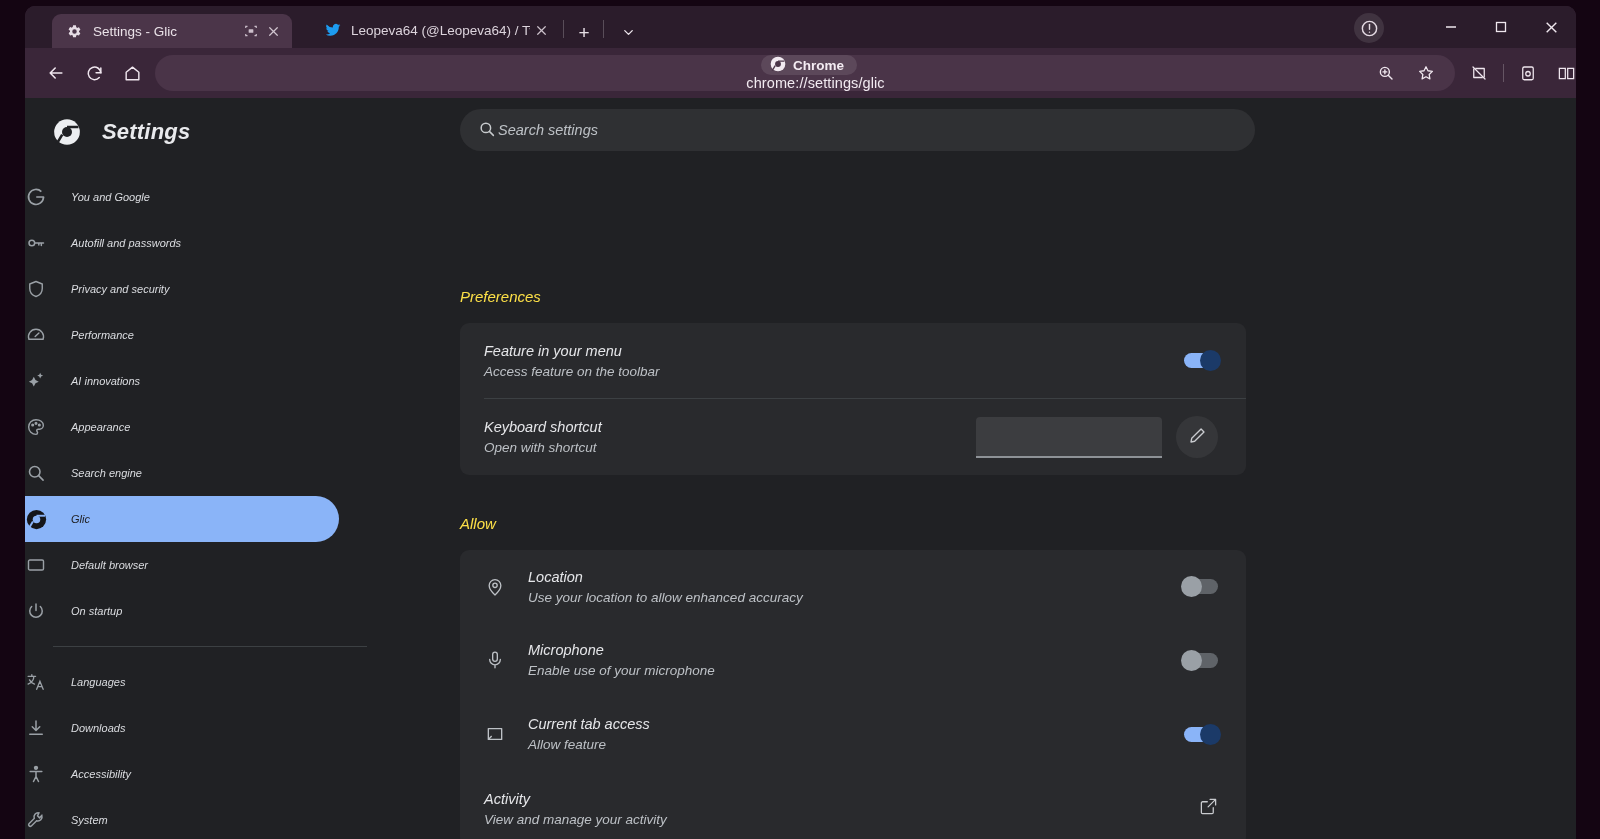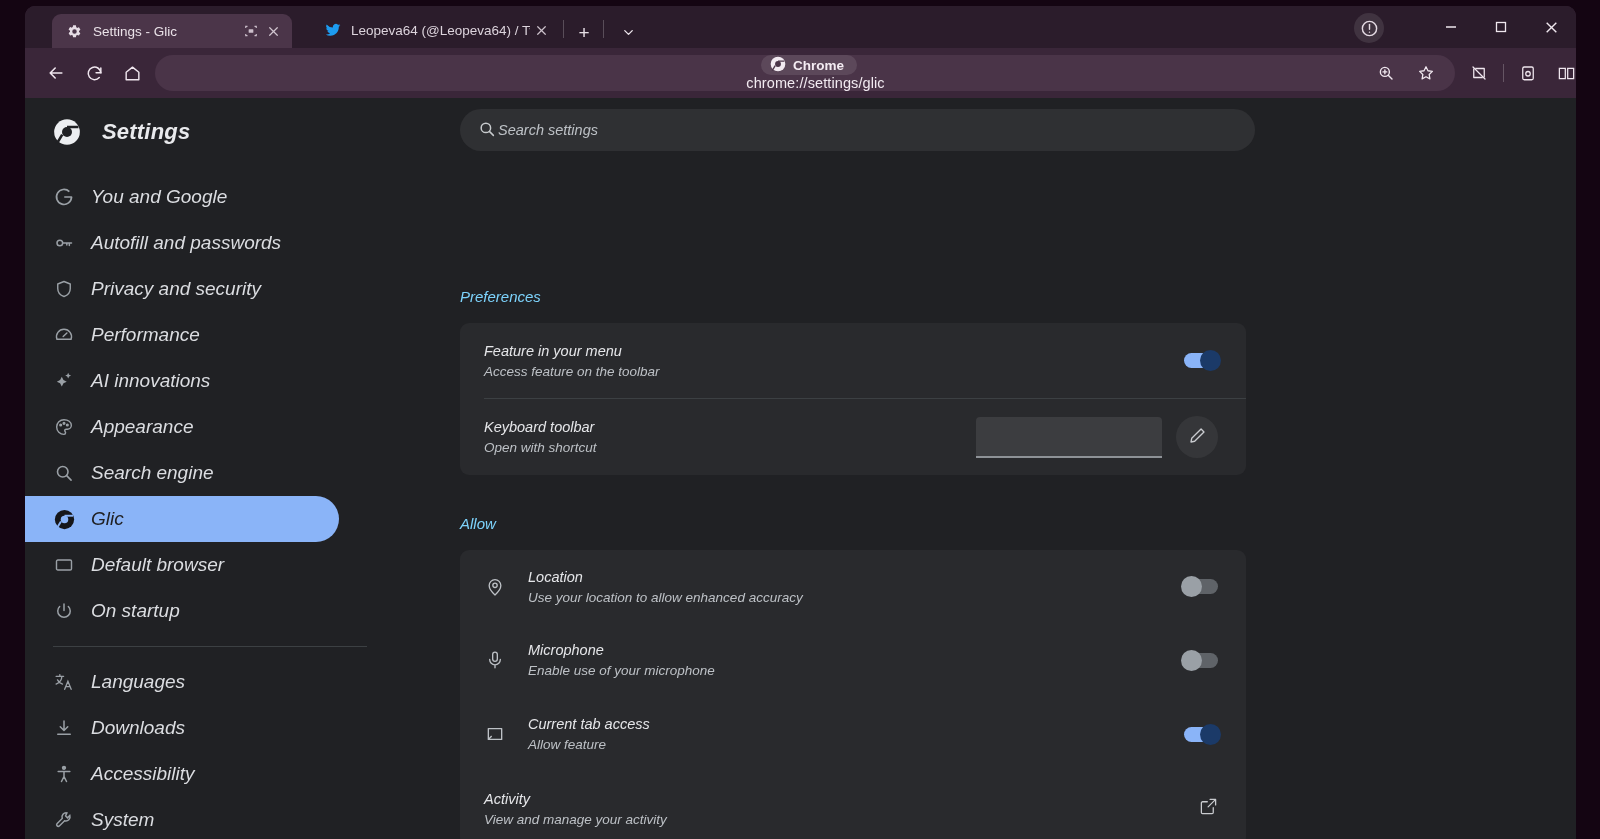--- a/index.html
+++ b/index.html
@@ -98,39 +98,39 @@
     font-style:italic;
   }
   .sidebar { width: 410px; height:100%; background:#202124; padding-top: 6px; position:relative;}
   .brand { display:flex; align-items:center; height:56px; padding-left: 27px; gap:20px; }
   .brand .logo { width:30px; height:30px; display:flex; align-items:center; justify-content:center;}
   .brand .name { font-size: 22px; color:#e9eaed; font-weight: bold; letter-spacing:.2px;}
 
   .navlist { margin-top: 14px; }
   .navitem {
     display:flex; align-items:center; height:46px;
-    padding-left: 28px; gap: 16px;
+    gap: 24px;
     border-radius: 0 23px 23px 0;
     margin-right: 96px;
-    color:#dbdde1; font-size:19px;
+    color:#dbdde1; font-size:11px;
   }
   .navitem .ni { width:22px; height:22px; display:flex;align-items:center;justify-content:center; color:#9aa0a6; flex:0 0 auto;}
   .navitem.selected { background:#8ab4f8; color:#202124; }
   .navitem.selected .ni { color:#202124; }
   .nav-sep { height:1px; background:#3c4043; margin: 12px 68px 12px 28px; }
 
   
   .main { flex:1; height:100%; position:relative; }
   .searchbar {
     position:absolute; left: 25px; top: 11px; width: 795px; height: 42px;
     background:#2f3033; border-radius: 21px;
     display:flex; align-items:center; gap:2px; padding-left:18px;
     color:#bdc1c6; font-size:14.5px;
   }
-  .section-title { position:absolute; font-size:15px; color:#7dd3fc; }
+  .section-title { position:absolute; font-size:15px; color:#fde047; }
   .card {
     position:absolute; left: 25px; width: 786px;
     background:#292a2d; border-radius: 9px;
   }
   .row { display:flex; align-items:center; position:relative; }
   .row-title { font-size:14.5px; color:#e5e6e9; }
   .row-sub { font-size:13.5px; color:#bdc1c6; margin-top:5px; }
   .hr { height:1px; background:#3c4043; }
 
   .toggle { width:34px; height:15px; border-radius:8px; position:relative; flex:0 0 auto;}
@@ -485,21 +485,21 @@
           </div>
           <div class="toggle on">
                 <span class="knob"></span>
               </div>
         </div>
 
         <div class="hr" style="margin:0 0 0 24px;"></div>
 
         <div class="row" style="height:76px; padding:0 28px 0 24px;">
           <div style="flex:1">
-            <div class="row-title">Keyboard toolbar</div>
+            <div class="row-title">Keyboard shortcut</div>
             <div class="row-sub">Open with shortcut</div>
           </div>
           <div class="shortcut-input"></div>
           <div class="edit-btn" style="margin-left:14px;">
             <span>
               <svg width="19" height="19" viewBox="0 0 24 24" fill="none" stroke="#c9cbcf" stroke-width="1.7" stroke-linecap="round" stroke-linejoin="round">
                 <path d="M16.5 3.8l3.7 3.7L8.4 19.3l-4.6.9.9-4.6z"></path>
               </svg>
             </span>
           </div>

